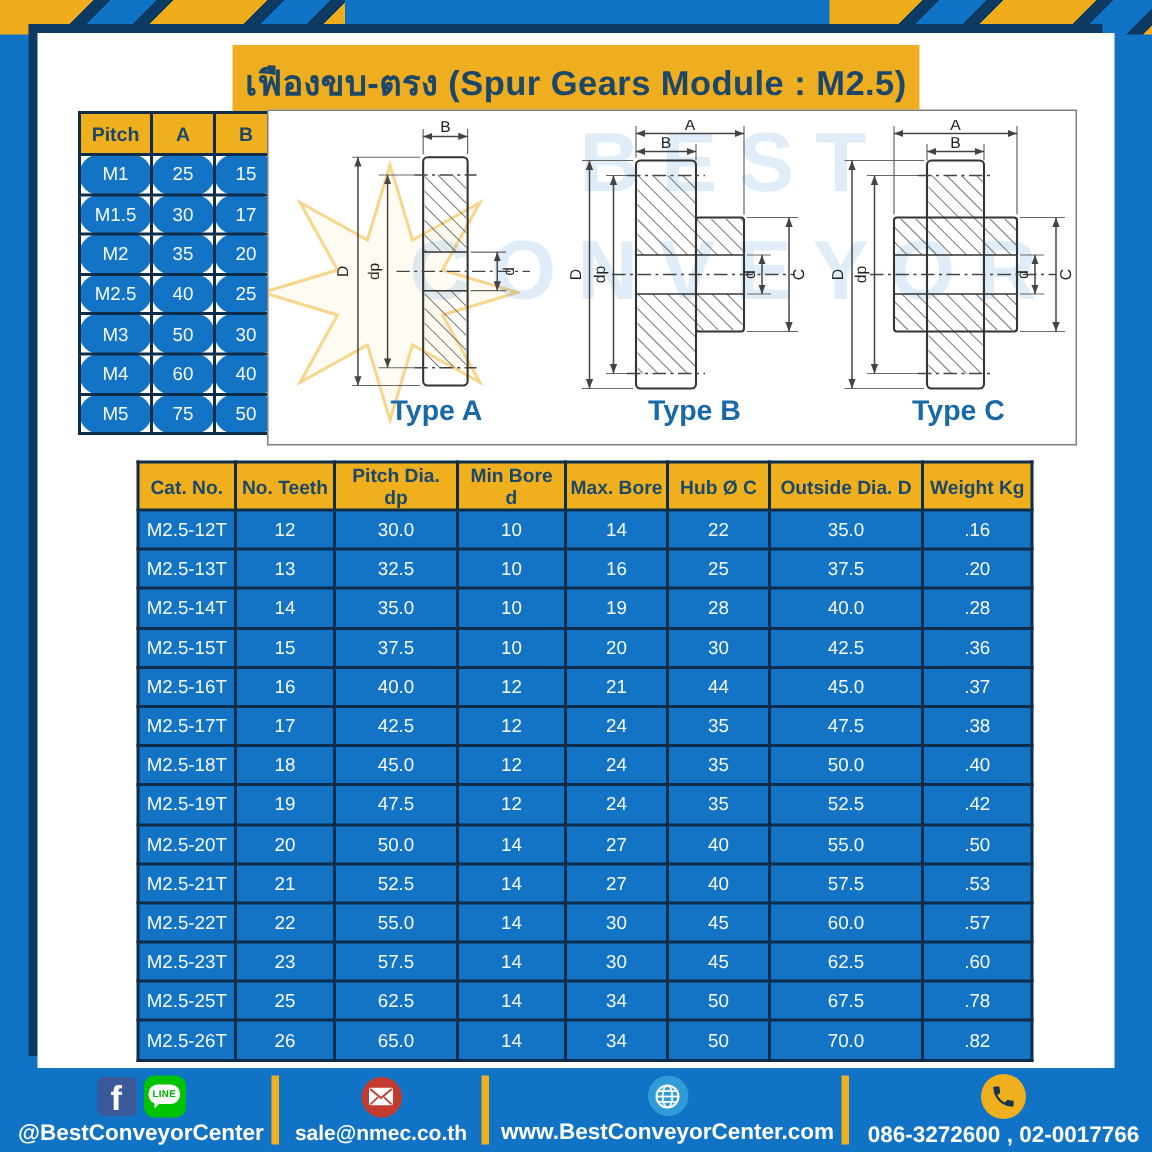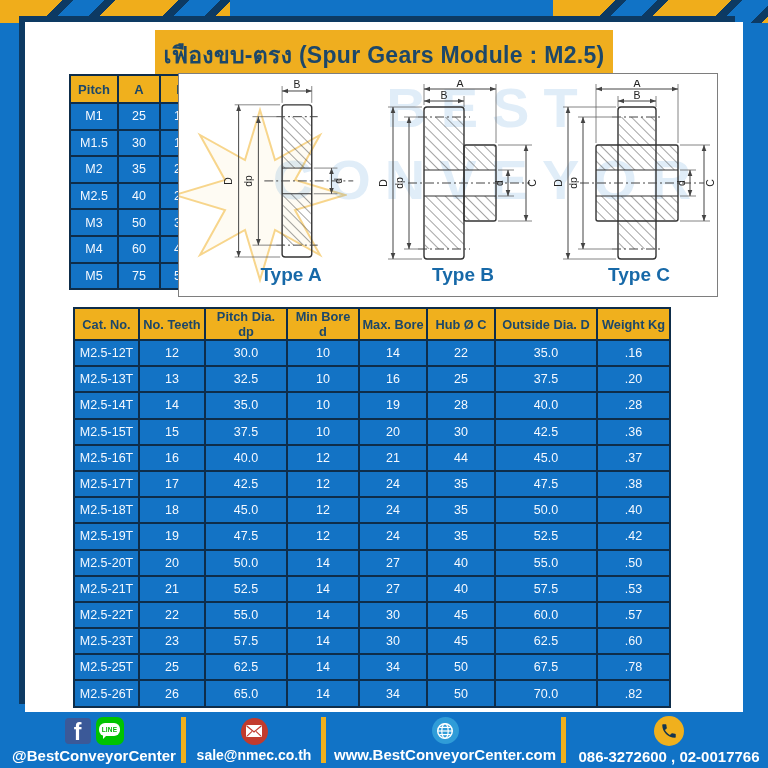--- a/index.html
+++ b/index.html
@@ -13,27 +13,27 @@
   .stripe.right{right:0;width:215px;}
 
   
   .card{position:absolute;left:25px;top:22px;width:718px;height:690px;background:#ffffff;box-shadow:-7px -7px 0 -1px #0D3A63;}
 
   .title-box{position:absolute;left:130px;top:8px;width:458px;height:50px;background:#EFAE1F;color:#1C4769;
     font-weight:bold;font-size:23px;display:flex;align-items:center;justify-content:center;letter-spacing:.3px;}
 
   
   table{border-collapse:collapse;}
-  .pitch-table{position:absolute;left:27px;top:52px;margin-left:17px;}
+  .pitch-table{position:absolute;left:27px;top:52px;}
   .pitch-table th,.pitch-table td{border:2px solid #0E2D4A;text-align:center;}
   .pitch-table th{background:#F0B01D;color:#1C4769;font-size:13px;font-weight:bold;height:24px;}
-  .pitch-table td{background:#1373C5;color:#F5F9FF;font-size:12.5px;height:22.6px;}
+  .pitch-table td{background:#1373C5;color:#F5F9FF;font-size:12.5px;height:22.6px;border-radius:13px;}
   .pitch-table .c0{width:44px;} .pitch-table .c1{width:38px;} .pitch-table .c2{width:38px;}
 
-  .main-table{position:absolute;left:48px;top:285px;}
+  .main-table{position:absolute;left:66px;top:285px;}
   .main-table th,.main-table td{border:2px solid #0E2D4A;text-align:center;}
   .main-table th{background:#F0B01D;color:#1C4769;font-size:12.8px;font-weight:bold;height:24px;padding:0 2px;}
   .main-table td{background:#1373C5;color:#F5F9FF;font-size:12.5px;height:22.2px;}
 
   
   .drawing-panel{position:absolute;left:153px;top:51px;width:540px;height:224px;border:1.5px solid #7E7E7E;
     background:#fff;display:flex;padding-left:28px;box-sizing:border-box;overflow:hidden;}
   .wm-star{position:absolute;left:-4px;top:26px;opacity:.5;pointer-events:none;}
   .wm-text{position:absolute;left:80px;top:-2px;width:460px;color:rgba(17,115,198,.13);font-weight:bold;
     font-size:56px;line-height:72px;letter-spacing:14px;text-align:center;pointer-events:none;}

